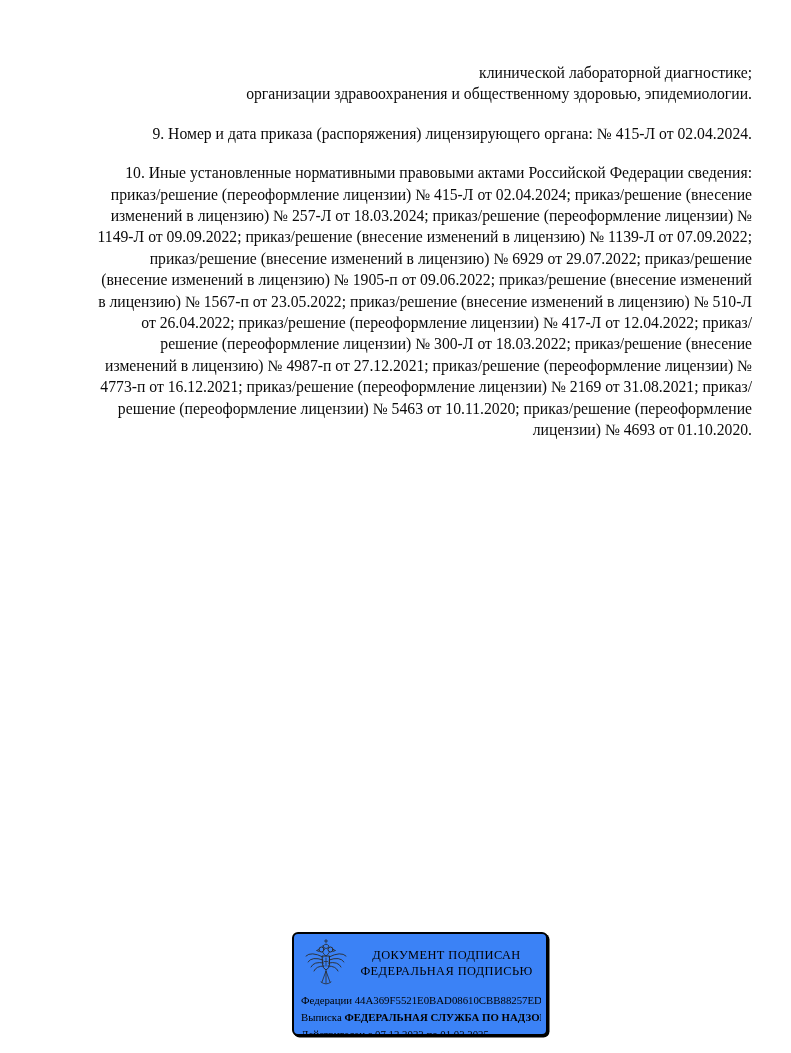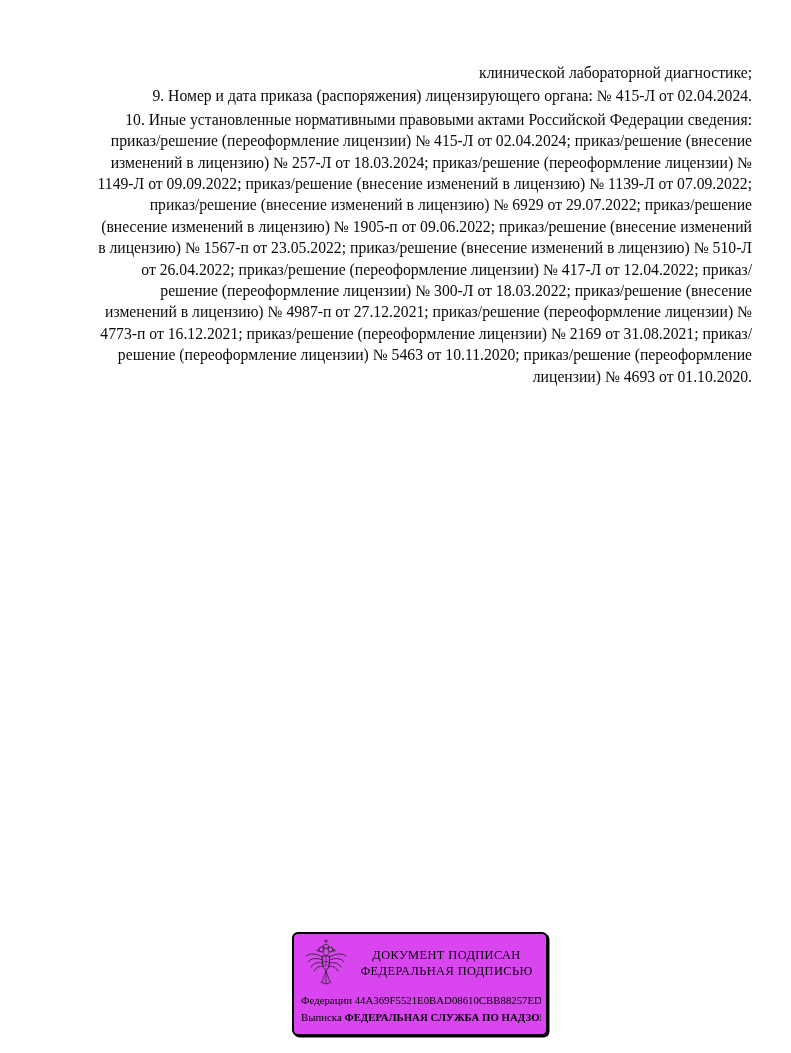--- a/index.html
+++ b/index.html
@@ -21,29 +21,29 @@
   .text-block {
     position: absolute;
     left: 92px;
     top: 62px;
     width: 660px;
     font-size: 15.7px;
     line-height: 21.4px;
     text-align: right;
   }
   .indent-line { padding-left: 15px; }
-  .para { margin-top: 2px; }
+  .para { margin-top: 18px; }
   
   .stamp {
     position: absolute;
     left: 292px;
     top: 932px;
     width: 256px;
     height: 104px;
-    background: #d946ef;
+    background: #3b82f6;
     border: 2.5px solid #000000;
     border-radius: 6px;
     box-shadow: 1.5px 1.5px 0 #000000;
     overflow: hidden;
   }
   .stamp-top {
     display: flex;
     align-items: center;
     height: 52px;
     margin-top: 3px;
@@ -76,20 +76,21 @@
   }
   .stamp-row .bold { font-weight: bold; }
 </style>
 </head>
 <body>
 
 <div class="page">
 
   <div class="text-block">
     <div class="indent-line">клинической лабораторной диагностике;</div>
+    <div class="indent-line">организации здравоохранения и общественному здоровью, эпидемиологии.</div>
 
     <div class="para">9. Номер и дата приказа (распоряжения) лицензирующего органа: № 415-Л от 02.04.2024.</div>
 
     <div class="para">10. Иные установленные нормативными правовыми актами Российской Федерации сведения: приказ/решение (переоформление лицензии) № 415-Л от 02.04.2024; приказ/решение (внесение изменений в лицензию) № 257-Л от 18.03.2024; приказ/решение (переоформление лицензии) № 1149-Л от 09.09.2022; приказ/решение (внесение изменений в лицензию) № 1139-Л от 07.09.2022; приказ/решение (внесение изменений в лицензию) № 6929 от 29.07.2022; приказ/решение (внесение изменений в лицензию) № 1905-п от 09.06.2022; приказ/решение (внесение изменений в лицензию) № 1567-п от 23.05.2022; приказ/решение (внесение изменений в лицензию) № 510-Л от 26.04.2022; приказ/решение (переоформление лицензии) № 417-Л от 12.04.2022; приказ/решение (переоформление лицензии) № 300-Л от 18.03.2022; приказ/решение (внесение изменений в лицензию) № 4987-п от 27.12.2021; приказ/решение (переоформление лицензии) № 4773-п от 16.12.2021; приказ/решение (переоформление лицензии) № 2169 от 31.08.2021; приказ/решение (переоформление лицензии) № 5463 от 10.11.2020; приказ/решение (переоформление лицензии) № 4693 от 01.10.2020.</div>
 
   </div>
 
   <div class="stamp">
     <div class="stamp-top">
       <div class="emblem-wrap">
@@ -127,16 +128,19 @@
         <div>ФЕДЕРАЛЬНАЯ ПОДПИСЬЮ</div>
       </div>
     </div>
     <div class="stamp-fields">
       <div class="stamp-row">
         <span>Федерации </span><span>44A369F5521E0BAD08610CBB88257ED3</span>
       </div>
       <div class="stamp-row">
         <span>Выписка </span><span class="bold">ФЕДЕРАЛЬНАЯ СЛУЖБА ПО НАДЗОРУ В СФ</span>
       </div>
+      <div class="stamp-row">
+        <span>Действителен с 07.12.2023 по 01.03.2025</span>
+      </div>
     </div>
   </div>
 
 </div>
 
 </body></html>

